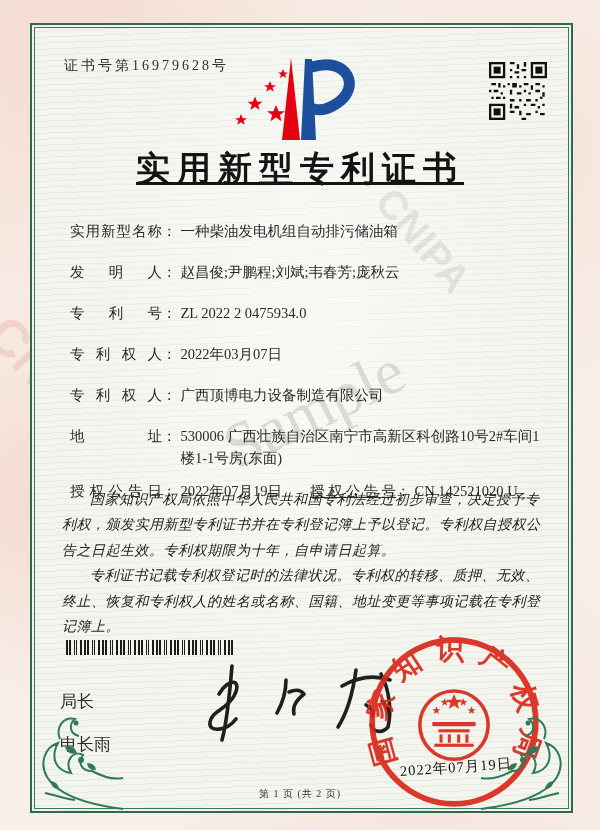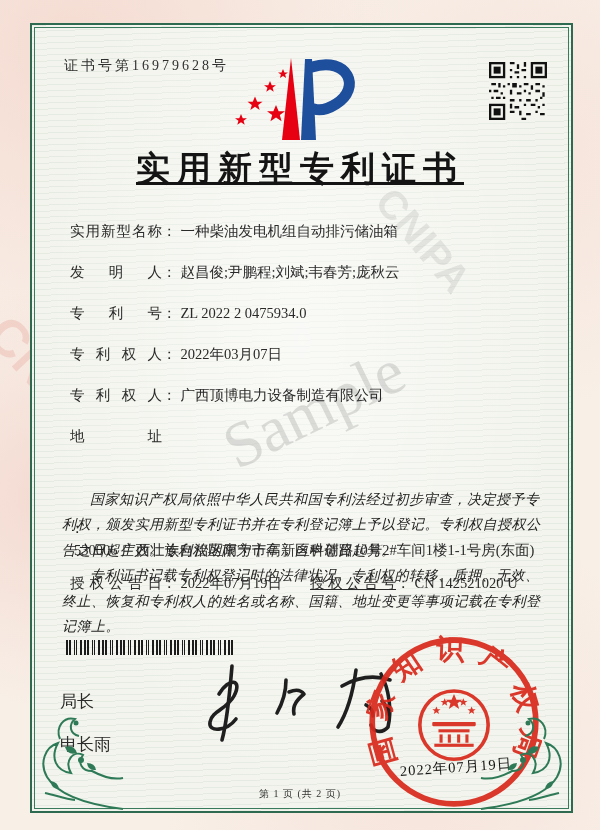--- a/index.html
+++ b/index.html
@@ -31,21 +31,21 @@
   .wm-sample{left:218px;top:372px;font-size:64px;font-weight:normal;color:rgba(135,135,135,.27);transform:rotate(-26deg);font-family:"Liberation Serif",serif;}
   .cert-no{position:absolute;left:64px;top:57px;font-size:14px;letter-spacing:3px;color:#2f2f2f;}
   .logo{position:absolute;left:228px;top:52px;width:150px;height:96px;}
   .qr{position:absolute;left:489px;top:62px;width:58px;height:58px;}
   .title{position:absolute;left:0;top:146px;width:100%;text-align:center;font-size:34px;font-weight:bold;letter-spacing:7px;color:#141414;text-decoration:underline;}
   .fields{position:absolute;left:64px;top:220px;width:478px;font-size:14.5px;color:#2a2a2a;margin-left:6px;}
   .frow{display:flex;margin-bottom:19px;line-height:22px;position:relative;}
   .flabel{width:92px;flex:0 0 92px;text-align:justify;text-align-last:justify;}
   .fcolon{flex:0 0 auto;}
   .fvalue{flex:1;padding-left:4px;}
-  .frow-addr{margin-bottom:11px;flex-direction:column;}
+  .frow-addr{margin-bottom:11px;}
   .frow-grant .pair2{position:absolute;left:240px;top:0;display:flex;}
   .frow-grant .pair2 .flabel{width:86px;flex:0 0 86px;text-decoration:underline;}
   .body-text{position:absolute;left:62px;top:487px;width:480px;font-size:14px;line-height:1.82;color:#222;font-style:italic;letter-spacing:.5px;}
   .body-text p{margin:0;text-indent:2em;}
   .barcode{
     position:absolute;left:66px;top:640px;width:170px;height:15px;
     background:repeating-linear-gradient(90deg,#1c1c1c 0 2px,transparent 2px 3px,#1c1c1c 3px 5px,transparent 5px 8px,#1c1c1c 8px 9px,transparent 9px 10px,#1c1c1c 10px 11px,transparent 11px 14px,#1c1c1c 14px 16px,transparent 16px 18px);
   }
   .signer{position:absolute;left:60px;top:690px;font-family:"Liberation Sans","DejaVu Sans",sans-serif;font-size:17px;color:#2b2b2b;}
   .signer .name{margin-top:20px;}

